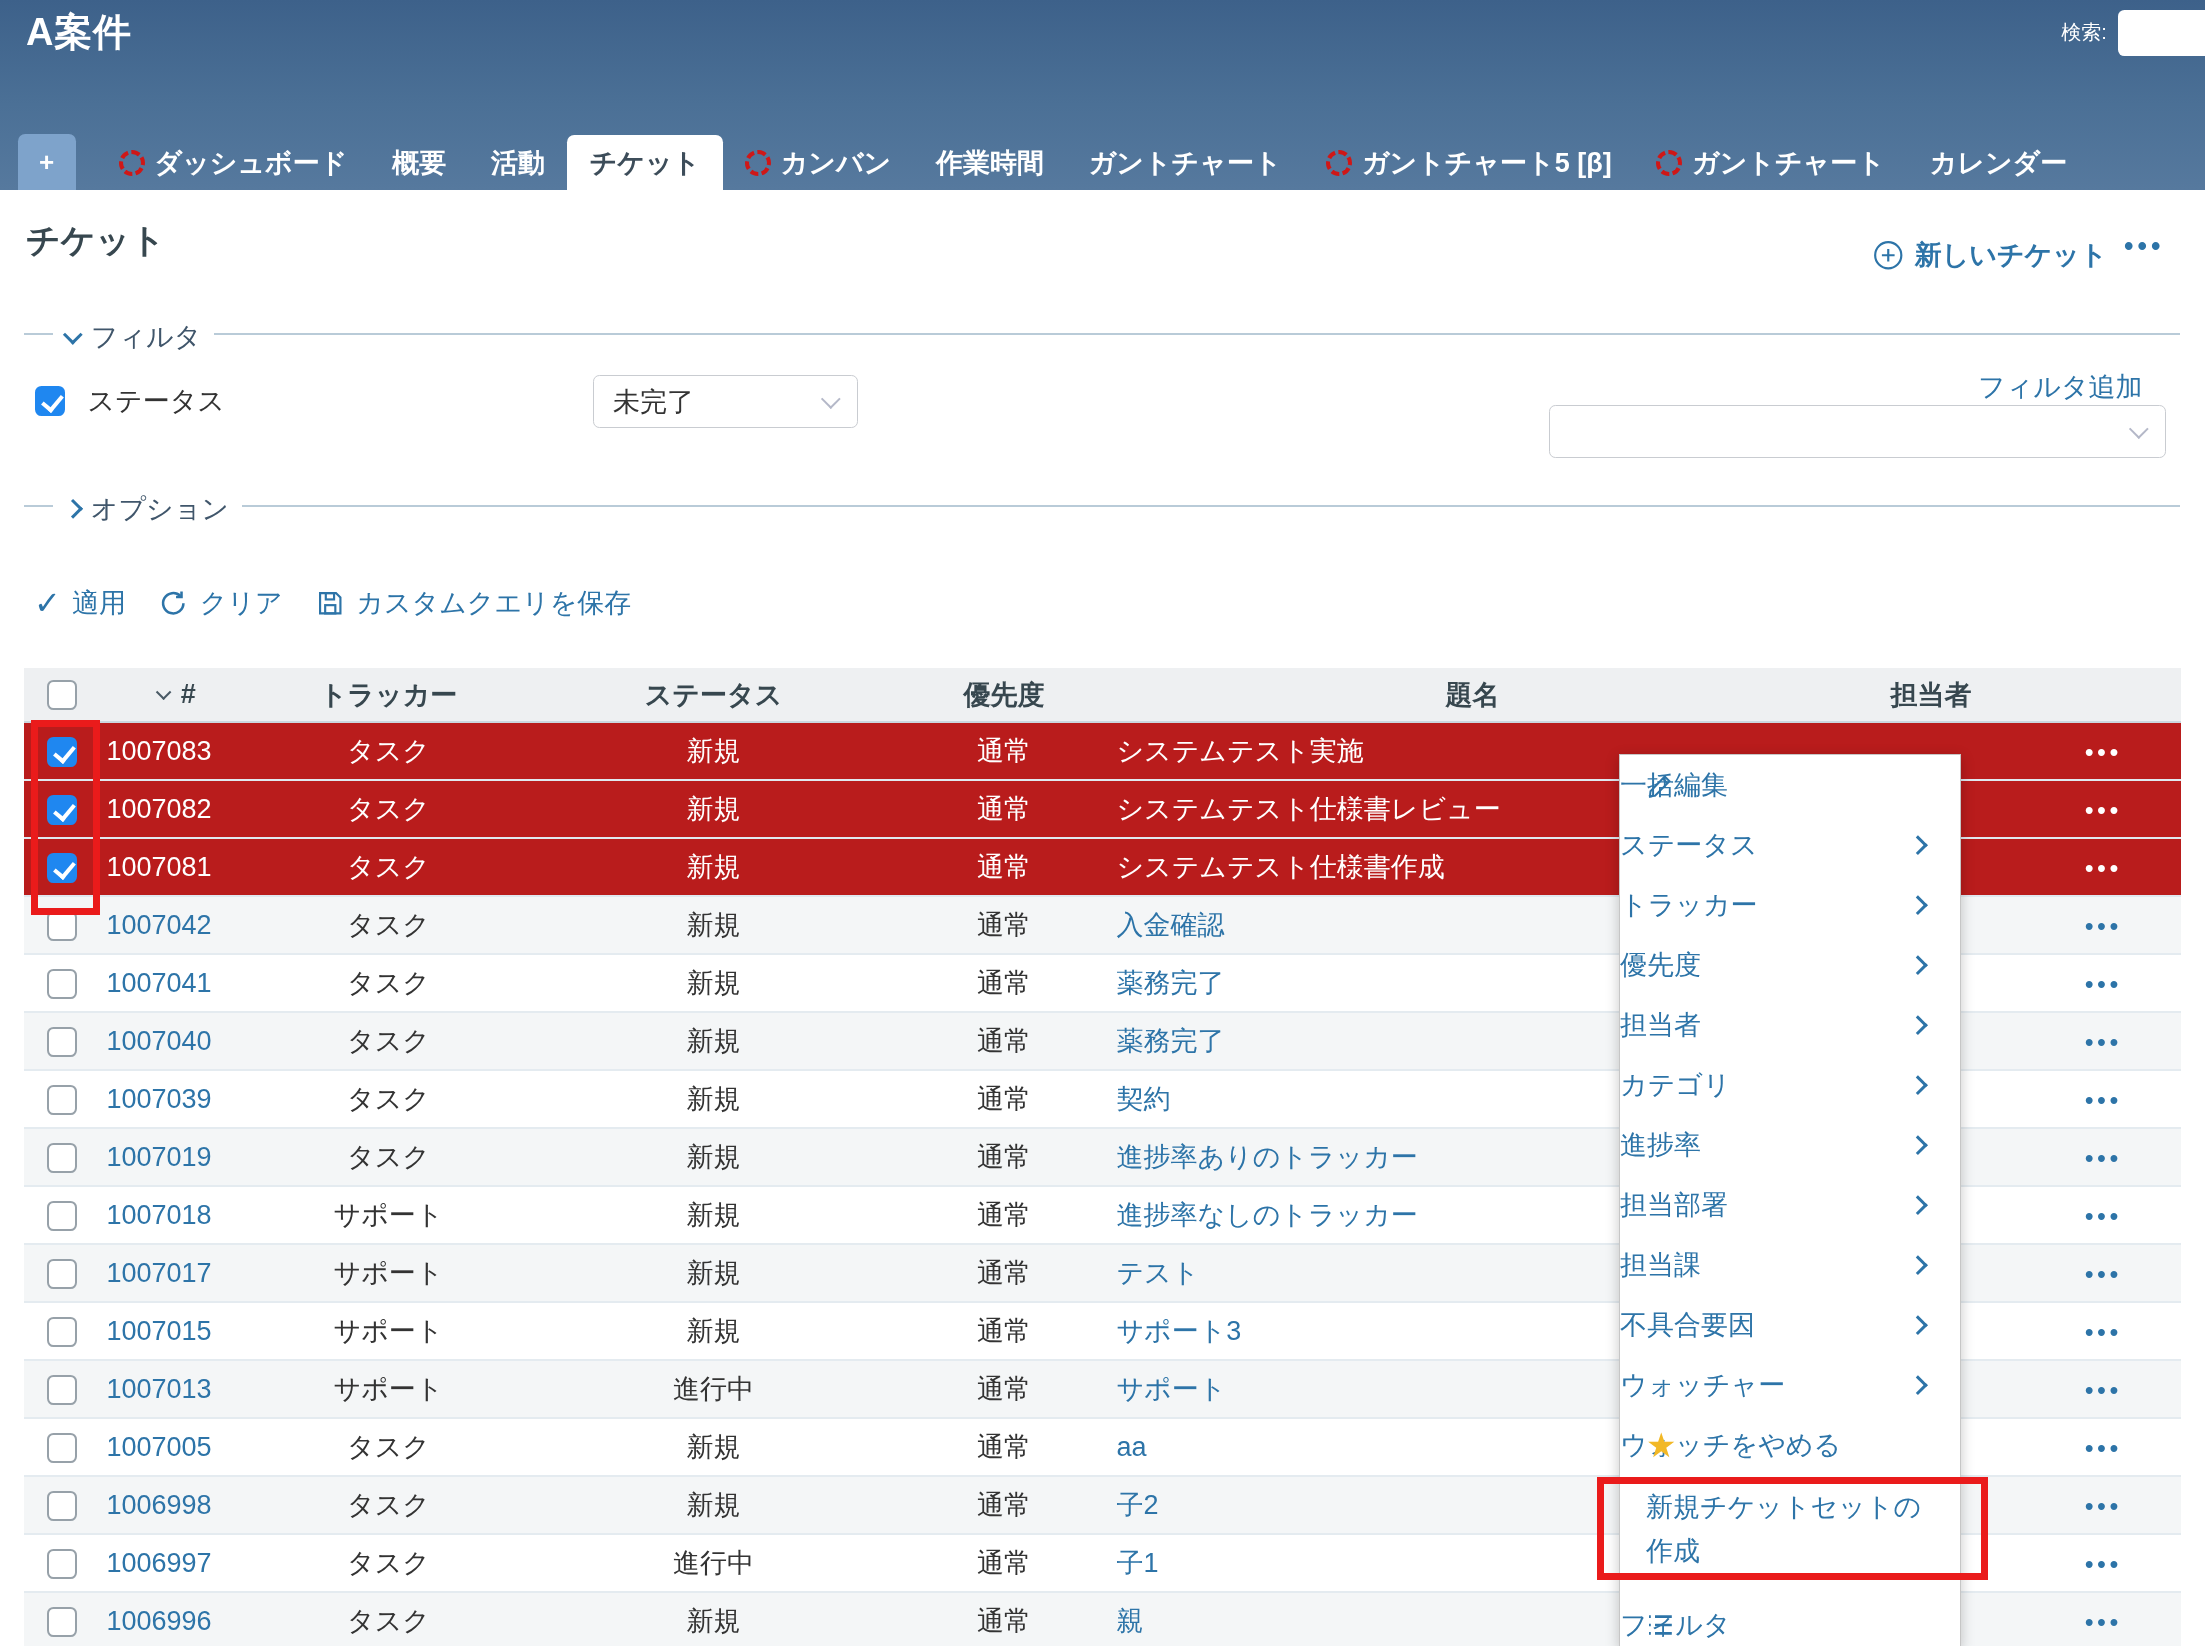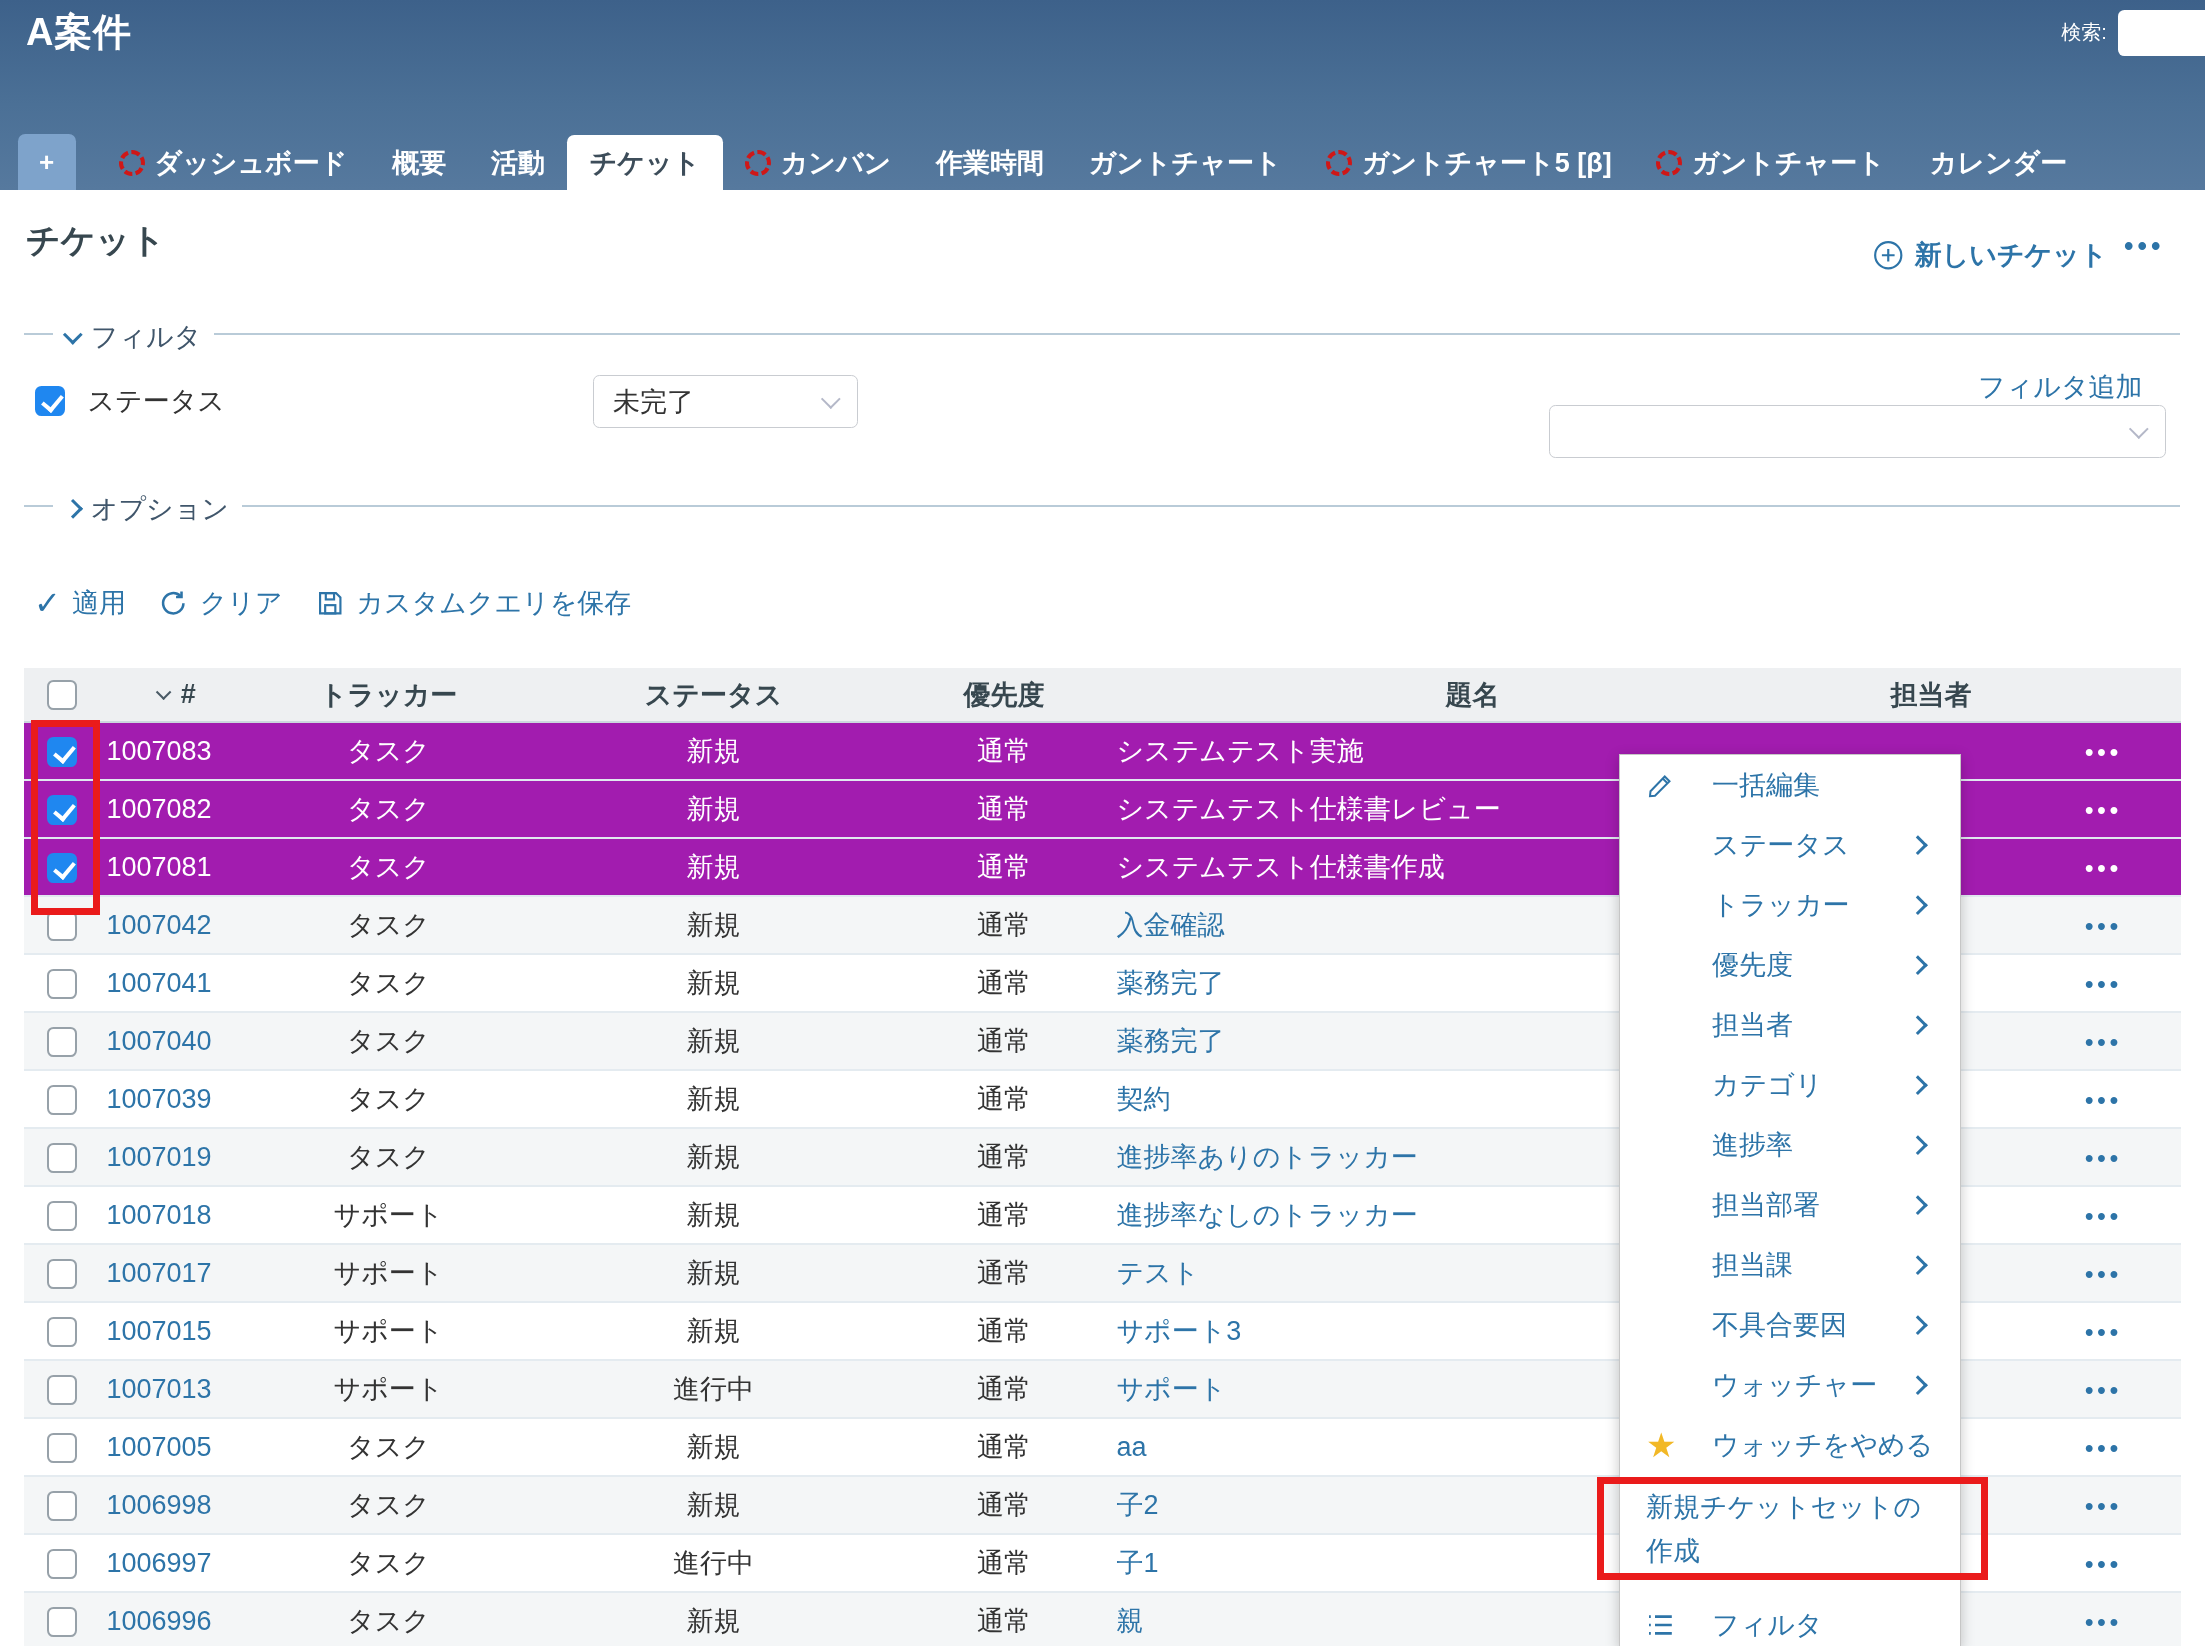--- a/index.html
+++ b/index.html
@@ -76,40 +76,40 @@
   .check-glyph { color:#2d74a8; font-size:32px; font-weight:700; line-height:1; }
   
   .table { position:absolute; top:668px; left:24px; width:2157px; }
   .grid-row { display:grid; grid-template-columns:76px 148px 281px 369px 212px 725px 192px 153px; align-items:center; }
   .thead { height:55px; background:#eef0f2; color:#37474f; font-weight:700; font-size:27px; border-bottom:2.4px solid #ccd7de; }
   .thead .cell { text-align:center; }
   .thead .c-id { display:flex; align-items:center; justify-content:center; gap:11.2px; }
   .chev-sort { display:inline-block; width:11.2px; height:11.2px; border-right:2.4px solid #4a5a66; border-bottom:2.4px solid #4a5a66; transform:rotate(45deg) translate(-1.6px,-1.6px); }
   .trow { height:58px; font-size:27px; background:#fff; border-bottom:2.4px solid #e4ebf0; color:#333; }
   .trow.striped { background:#f4f6f7; }
-  .trow.selected { background:#a21caf; color:#fff; border-bottom-color:#e0e8ef; }
+  .trow.selected { background:#b91c1c; color:#fff; border-bottom-color:#e0e8ef; }
   .trow a { color:#2d74a8; text-decoration:none; }
   .trow.selected a { color:#fff; }
   .cell.c-check { text-align:center; }
   .cell.c-check .cb { vertical-align:middle; }
   .cell.c-id { padding-left:6.4px; }
   .cell.c-tracker, .cell.c-status, .cell.c-priority { text-align:center; }
   .cell.c-subject { padding-left:6.4px; white-space:nowrap; overflow:hidden; }
   .cell.c-actions { text-align:center; }
   .dots { color:#2d74a8; font-size:24px; font-weight:700; letter-spacing:4px; }
   .trow.selected .dots { color:#fff; }
   
   .context-menu {
     position:absolute; left:1619px; top:754px; width:342px; height:895px;
     background:#fff; border:1.6px solid #c6c6c6; box-shadow:0 3.2px 13px rgba(0,0,0,.22);
     z-index:5; overflow:hidden;
   }
   .menu-item {
     position:relative; height:60px; display:flex; align-items:center;
-    padding-left:92px; color:#2d74a8; font-size:27px; white-space:nowrap;
+    color:#2d74a8; font-size:27px; white-space:nowrap;
   }
   .menu-item .mi-icon { position:absolute; left:26px; top:50%; transform:translateY(-50%); display:flex; }
   .menu-item .star-icon { color:#f2b826; font-size:34px; }
   .menu-item .arrow {
     position:absolute; right:35px; top:23px; width:14.4px; height:14.4px;
     border-right:3.2px solid #2d74a8; border-bottom:3.2px solid #2d74a8; transform:rotate(-45deg);
   }
   .menu-item.wrap {
     height:120px; display:block; padding:11.2px 35px 0 26px;
     white-space:normal; line-height:1.62;

